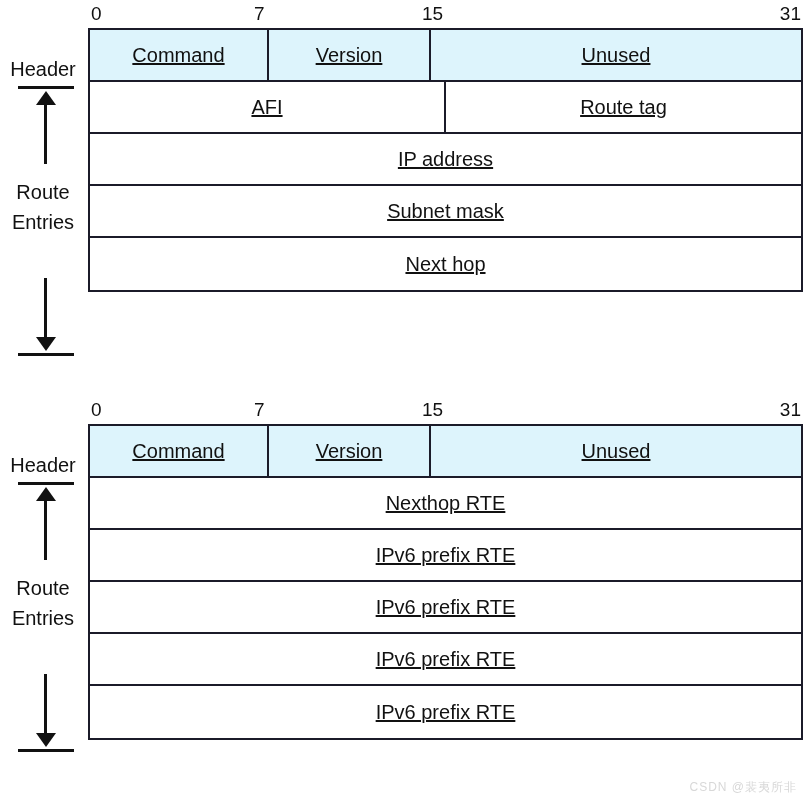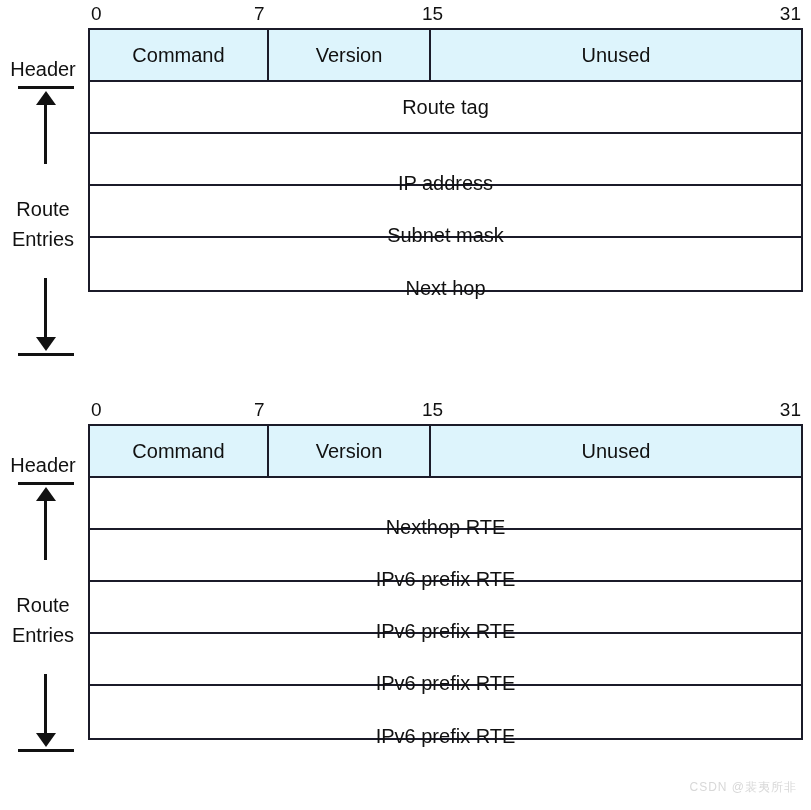--- a/index.html
+++ b/index.html
@@ -50,39 +50,40 @@
 
   
   .pkt-table {
     position: absolute;
     left: 88px;
     top: 28px;
     width: 715px;
     border: 2px solid #1b1b29;
     border-collapse: collapse;
     background: #ffffff;
+    text-decoration: underline;
   }
   .pkt-row {
     position: relative;
     height: 52px;
     border-bottom: 2px solid #1b1b29;
     display: flex;
   }
   .pkt-row:last-child { border-bottom: none; }
 
   .pkt-cell {
     display: flex;
     align-items: center;
     justify-content: center;
     font-size: 20px;
     color: #111111;
     height: 100%;
     white-space: nowrap;
   }
-  .pkt-cell.full { width: 100%; margin-top: 24px; }
+  .pkt-cell.full { width: 100%; }
 
   
   .row-header { background: #ddf4fc; }
   .row-header .pkt-cell { background: #ddf4fc; }
   .c-cmd  { width: 179px; border-right: 2px solid #1b1b29; }
   .c-ver  { width: 162px; border-right: 2px solid #1b1b29; text-align: right; }
   .c-un   { flex: 1 1 auto; border-radius: 23px; }
 
   
   .c-afi  { width: 356px; border-right: 2px solid #1b1b29; }
@@ -98,21 +99,21 @@
     line-height: 30px;
   }
   .lbl-header {
     left: 0px;
     width: 86px;
     top: 54px;
   }
   .lbl-route {
     left: 0px;
     width: 86px;
-    top: 194px;
+    top: 177px;
   }
 
   
   .extent {
     position: absolute;
     left: 18px;
     width: 56px;
   }
   .extent .cap {
     position: absolute;
@@ -190,20 +191,21 @@
 
     <div class="pkt-table">
 
       <div class="pkt-row row-header">
         <div class="pkt-cell c-cmd">Command</div>
         <div class="pkt-cell c-ver">Version</div>
         <div class="pkt-cell c-un">Unused</div>
       </div>
 
       <div class="pkt-row">
+        <div class="pkt-cell c-afi">AFI</div>
         <div class="pkt-cell c-rtag">Route tag</div>
       </div>
 
       <div class="pkt-row">
         <div class="pkt-cell full">IP address</div>
       </div>
 
       <div class="pkt-row">
         <div class="pkt-cell full">Subnet mask</div>
       </div>

